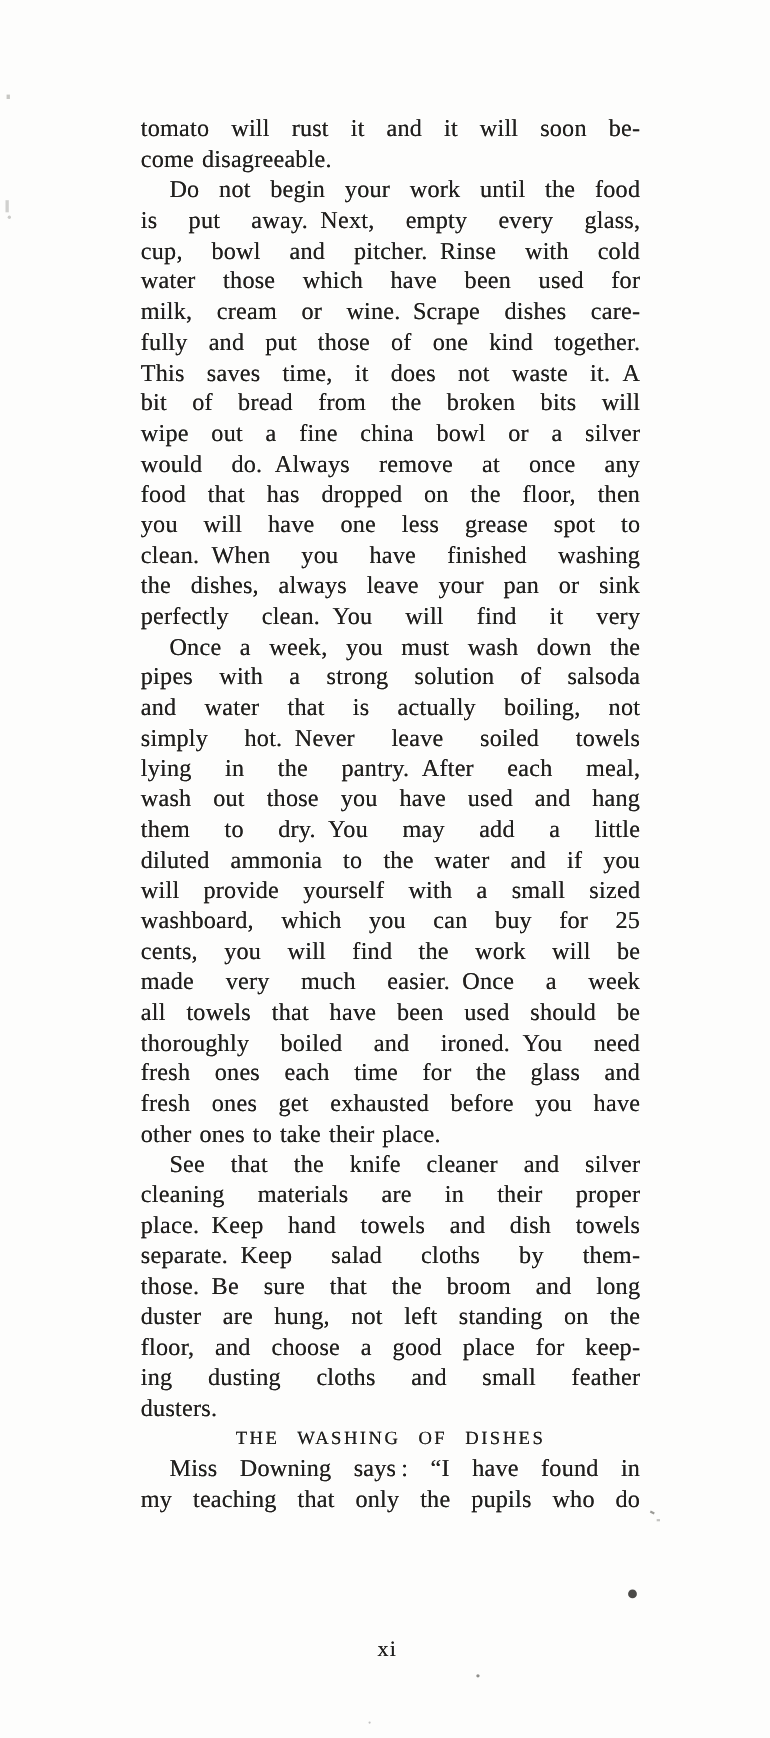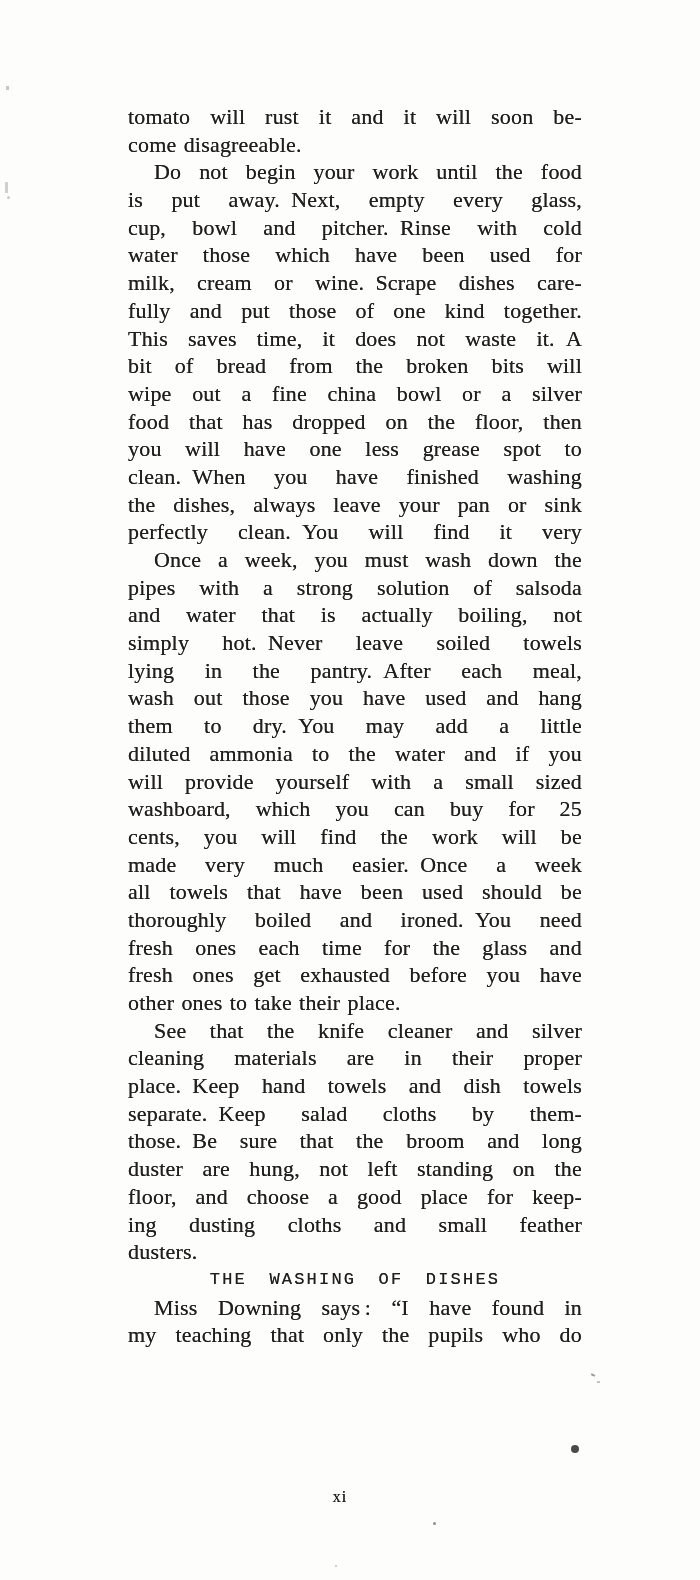--- a/index.html
+++ b/index.html
@@ -26,29 +26,28 @@
   .line { height: 27.7px; overflow: visible; }
   .line.j { text-align: justify; text-align-last: justify; }
   .line.indent { text-indent: 26px; }
   .heading-line {
     height: 27.7px;
     text-align: center;
     font-size: 17px;
     letter-spacing: 2.2px;
     word-spacing: 10px;
     text-indent: 0;
-    font-family: Liberation Mono, monospace;
   }
   .page-number {
     position: absolute;
     top: 1488px;
-    left: 116px;
+    left: 128px;
     width: 448px;
     text-align: center;
-    font-size: 16px;
+    font-size: 20px;
     letter-spacing: 1px;
     text-shadow: 0 0 0.5px rgba(32,31,29,0.85);
     font-family: Liberation Serif, serif;
   }
   .artifact { position: absolute; background: #9a9a96; }
   .a1 { left: 6px;   top: 86px;   width: 3px; height: 4px;  opacity: .55; }
   .a2 { left: 5px;   top: 182px;  width: 3px; height: 11px; opacity: .45; }
   .a3 { left: 7px;   top: 196px;  width: 3px; height: 3px;  opacity: .5; border-radius: 50%; }
   .a4 { left: 591px; top: 1374px; width: 4px; height: 2px;  opacity: .7; transform: rotate(25deg); background: #6f6f6b; }
   .a5 { left: 597px; top: 1381px; width: 3px; height: 2px;  opacity: .5; background: #8a8a86; }
@@ -65,20 +64,21 @@
       <div class="line">come disagreeable.</div>
       <div class="line j indent">Do not begin your work until the food</div>
       <div class="line j">is put away. Next, empty every glass,</div>
       <div class="line j">cup, bowl and pitcher. Rinse with cold</div>
       <div class="line j">water those which have been used for</div>
       <div class="line j">milk, cream or wine. Scrape dishes care-</div>
       <div class="line j">fully and put those of one kind together.</div>
       <div class="line j">This saves time, it does not waste it. A</div>
       <div class="line j">bit of bread from the broken bits will</div>
       <div class="line j">wipe out a fine china bowl or a silver</div>
+      <div class="line j">would do. Always remove at once any</div>
       <div class="line j">food that has dropped on the floor, then</div>
       <div class="line j">you will have one less grease spot to</div>
       <div class="line j">clean. When you have finished washing</div>
       <div class="line j">the dishes, always leave your pan or sink</div>
       <div class="line j">perfectly clean. You will find it very</div>
       <div class="line j indent">Once a week, you must wash down the</div>
       <div class="line j">pipes with a strong solution of salsoda</div>
       <div class="line j">and water that is actually boiling, not</div>
       <div class="line j">simply hot. Never leave soiled towels</div>
       <div class="line j">lying in the pantry. After each meal,</div>

